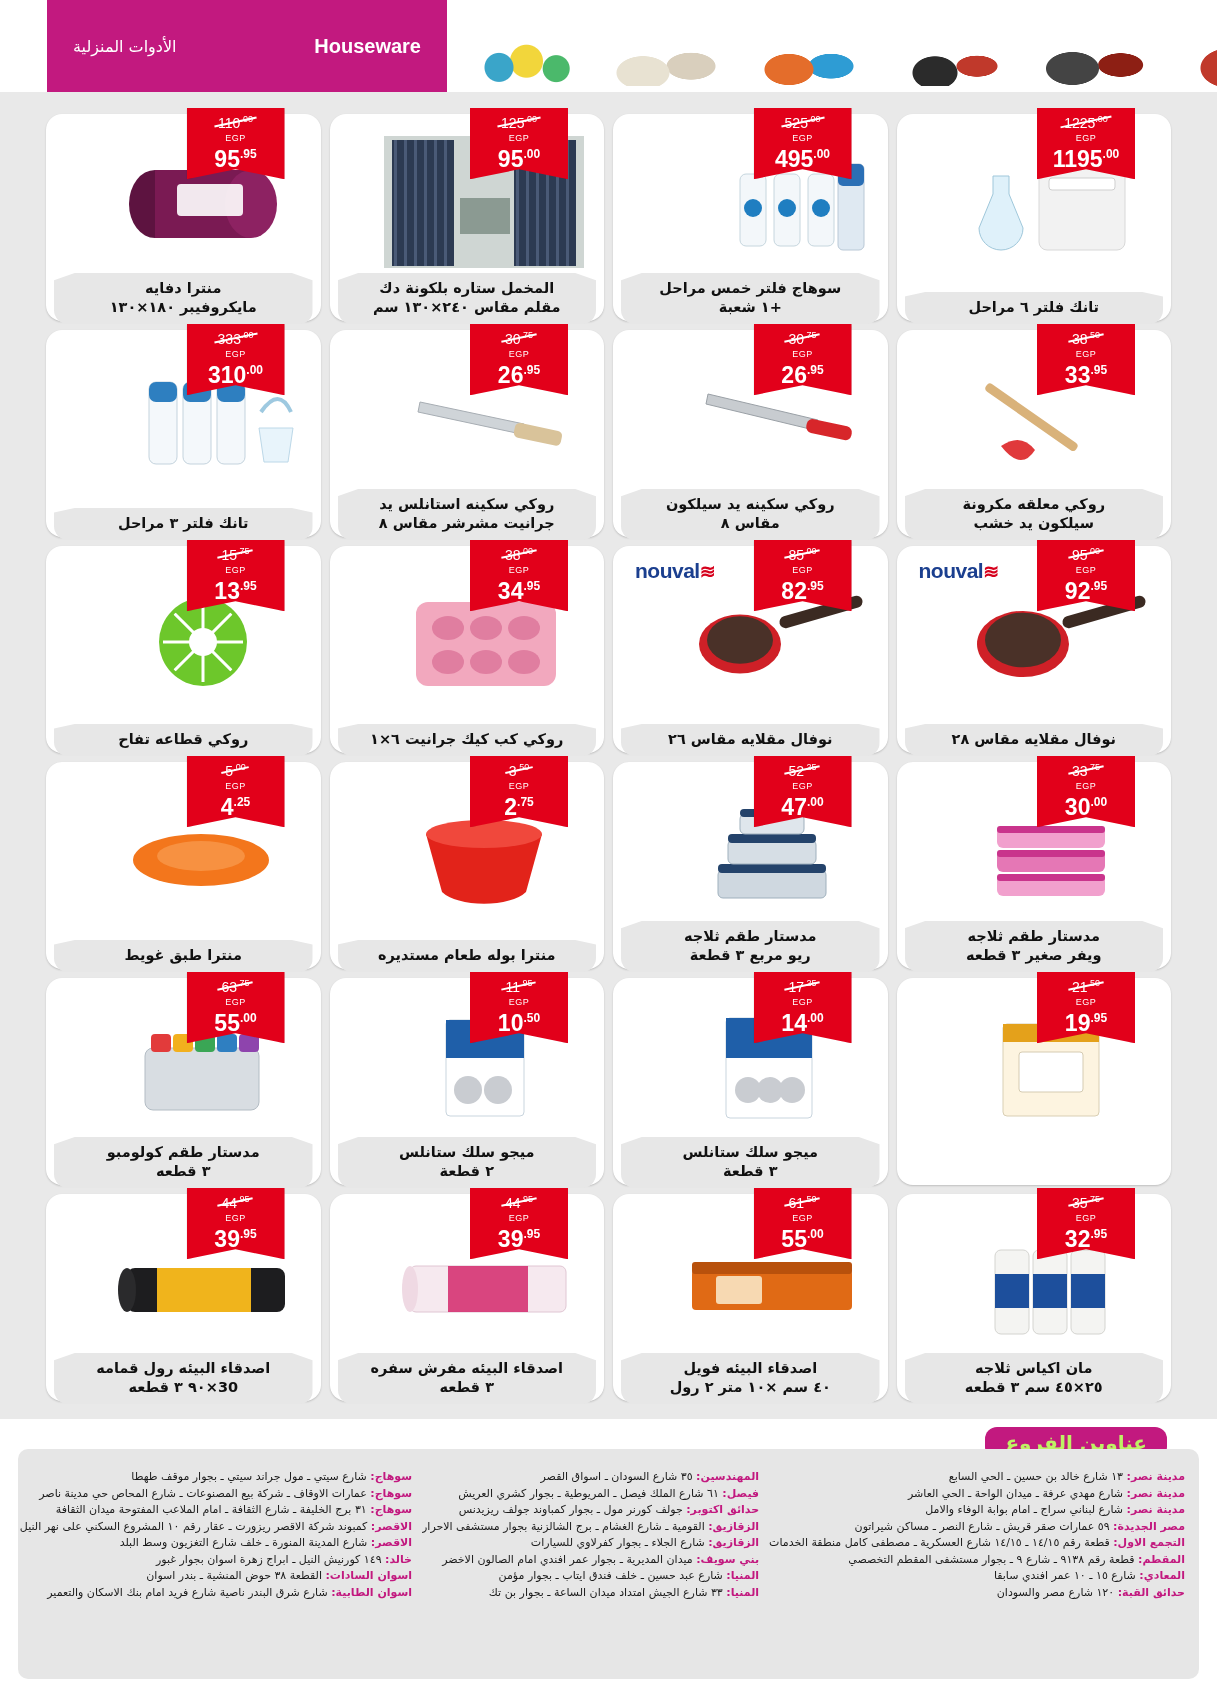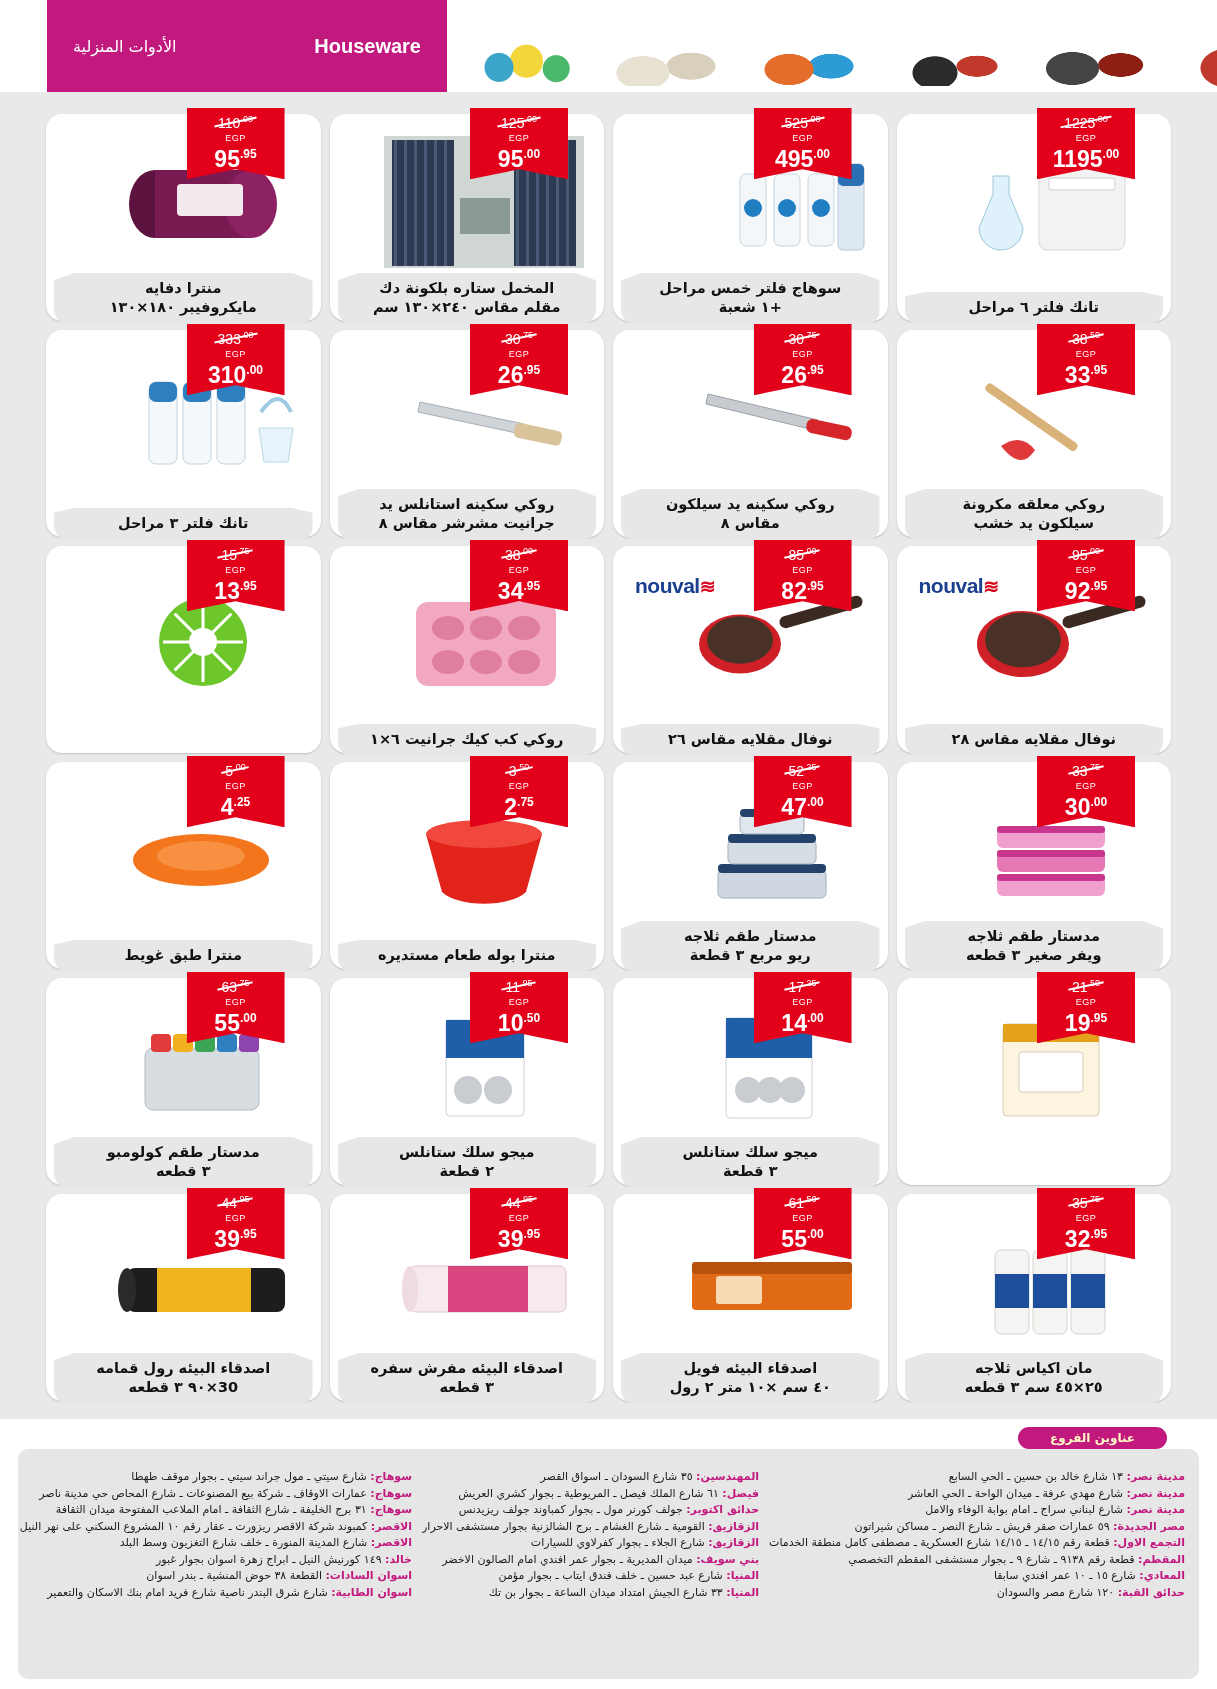--- a/index.html
+++ b/index.html
@@ -163,21 +163,21 @@
     color: #111;
     line-height: 19px;
     padding: 6px 6px 7px 6px;
     clip-path: polygon(0 14%, 8% 0, 92% 0, 100% 14%, 100% 100%, 0 100%);
   }
   .cap .l2 { display: block; }
 
   
   .brand {
     position: absolute;
-    top: 28px; left: 22px;
+    top: 13px; left: 22px;
     font-size: 21px;
     font-weight: bold;
     color: #1b3f8f;
     font-family: "Liberation Sans", sans-serif;
     letter-spacing: -.5px;
   }
   .brand::before {
     content: "≋";
     color: #d6001c;
     margin-right: 6px;
@@ -191,24 +191,24 @@
   .footer {
     position: absolute;
     left: 0; right: 0; bottom: 0;
     height: 270px;
     background: #ffffff;
   }
   .branches-badge {
     position: absolute;
     top: 8px; right: 50px;
     background: #c2197f;
-    color: #fef9c3;
-    font-size: 12px;
+    color: #bef264;
+    font-size: 20px;
     font-weight: bold;
-    padding: 4px 32px;
+    padding: 4px 20px;
     border-radius: 12px;
   }
   .addr-box {
     position: absolute;
     top: 30px; left: 18px; right: 18px; bottom: 10px;
     background: #e6e6e6;
     border-radius: 10px;
     padding: 12px 14px;
     display: flex;
     flex-direction: row;
@@ -405,20 +405,21 @@
                 <rect x="121" y="44" width="2.5" height="80" fill="#ffffff" transform="rotate(45 122 84)"></rect>
                 <rect x="121" y="44" width="2.5" height="80" fill="#ffffff" transform="rotate(90 122 84)"></rect>
                 <rect x="121" y="44" width="2.5" height="80" fill="#ffffff" transform="rotate(135 122 84)"></rect>
                 <rect x="121" y="44" width="2.5" height="80" fill="#ffffff" transform="rotate(180 122 84)"></rect>
                 <rect x="121" y="44" width="2.5" height="80" fill="#ffffff" transform="rotate(225 122 84)"></rect>
                 <rect x="121" y="44" width="2.5" height="80" fill="#ffffff" transform="rotate(270 122 84)"></rect>
                 <rect x="121" y="44" width="2.5" height="80" fill="#ffffff" transform="rotate(315 122 84)"></rect>
                 <rect x="112" y="30" width="20" height="14" rx="6" fill="#6dc72b"></rect>
               </svg></div>
           </div>
+          <div class="cap"><span class="l1">روكي قطاعه تفاح</span></div>
         </div>
         <div class="cell">
           <div class="tag"><div class="old">33<sup>.75</sup></div><div class="cur">EGP</div><div class="new">30<sup>.00</sup></div></div>
           <div class="imgwrap">
             <div class="art"><svg viewBox="0 0 240 150" width="240" height="150">
                 <rect x="66" y="52" width="108" height="22" rx="6" fill="#ef8fc4" opacity=".85"></rect>
                 <rect x="66" y="52" width="108" height="7" rx="3" fill="#c9348c"></rect>
                 <rect x="66" y="76" width="108" height="22" rx="6" fill="#e05fa8" opacity=".85"></rect>
                 <rect x="66" y="76" width="108" height="7" rx="3" fill="#c9348c"></rect>
                 <rect x="66" y="100" width="108" height="22" rx="6" fill="#ef8fc4" opacity=".85"></rect>

